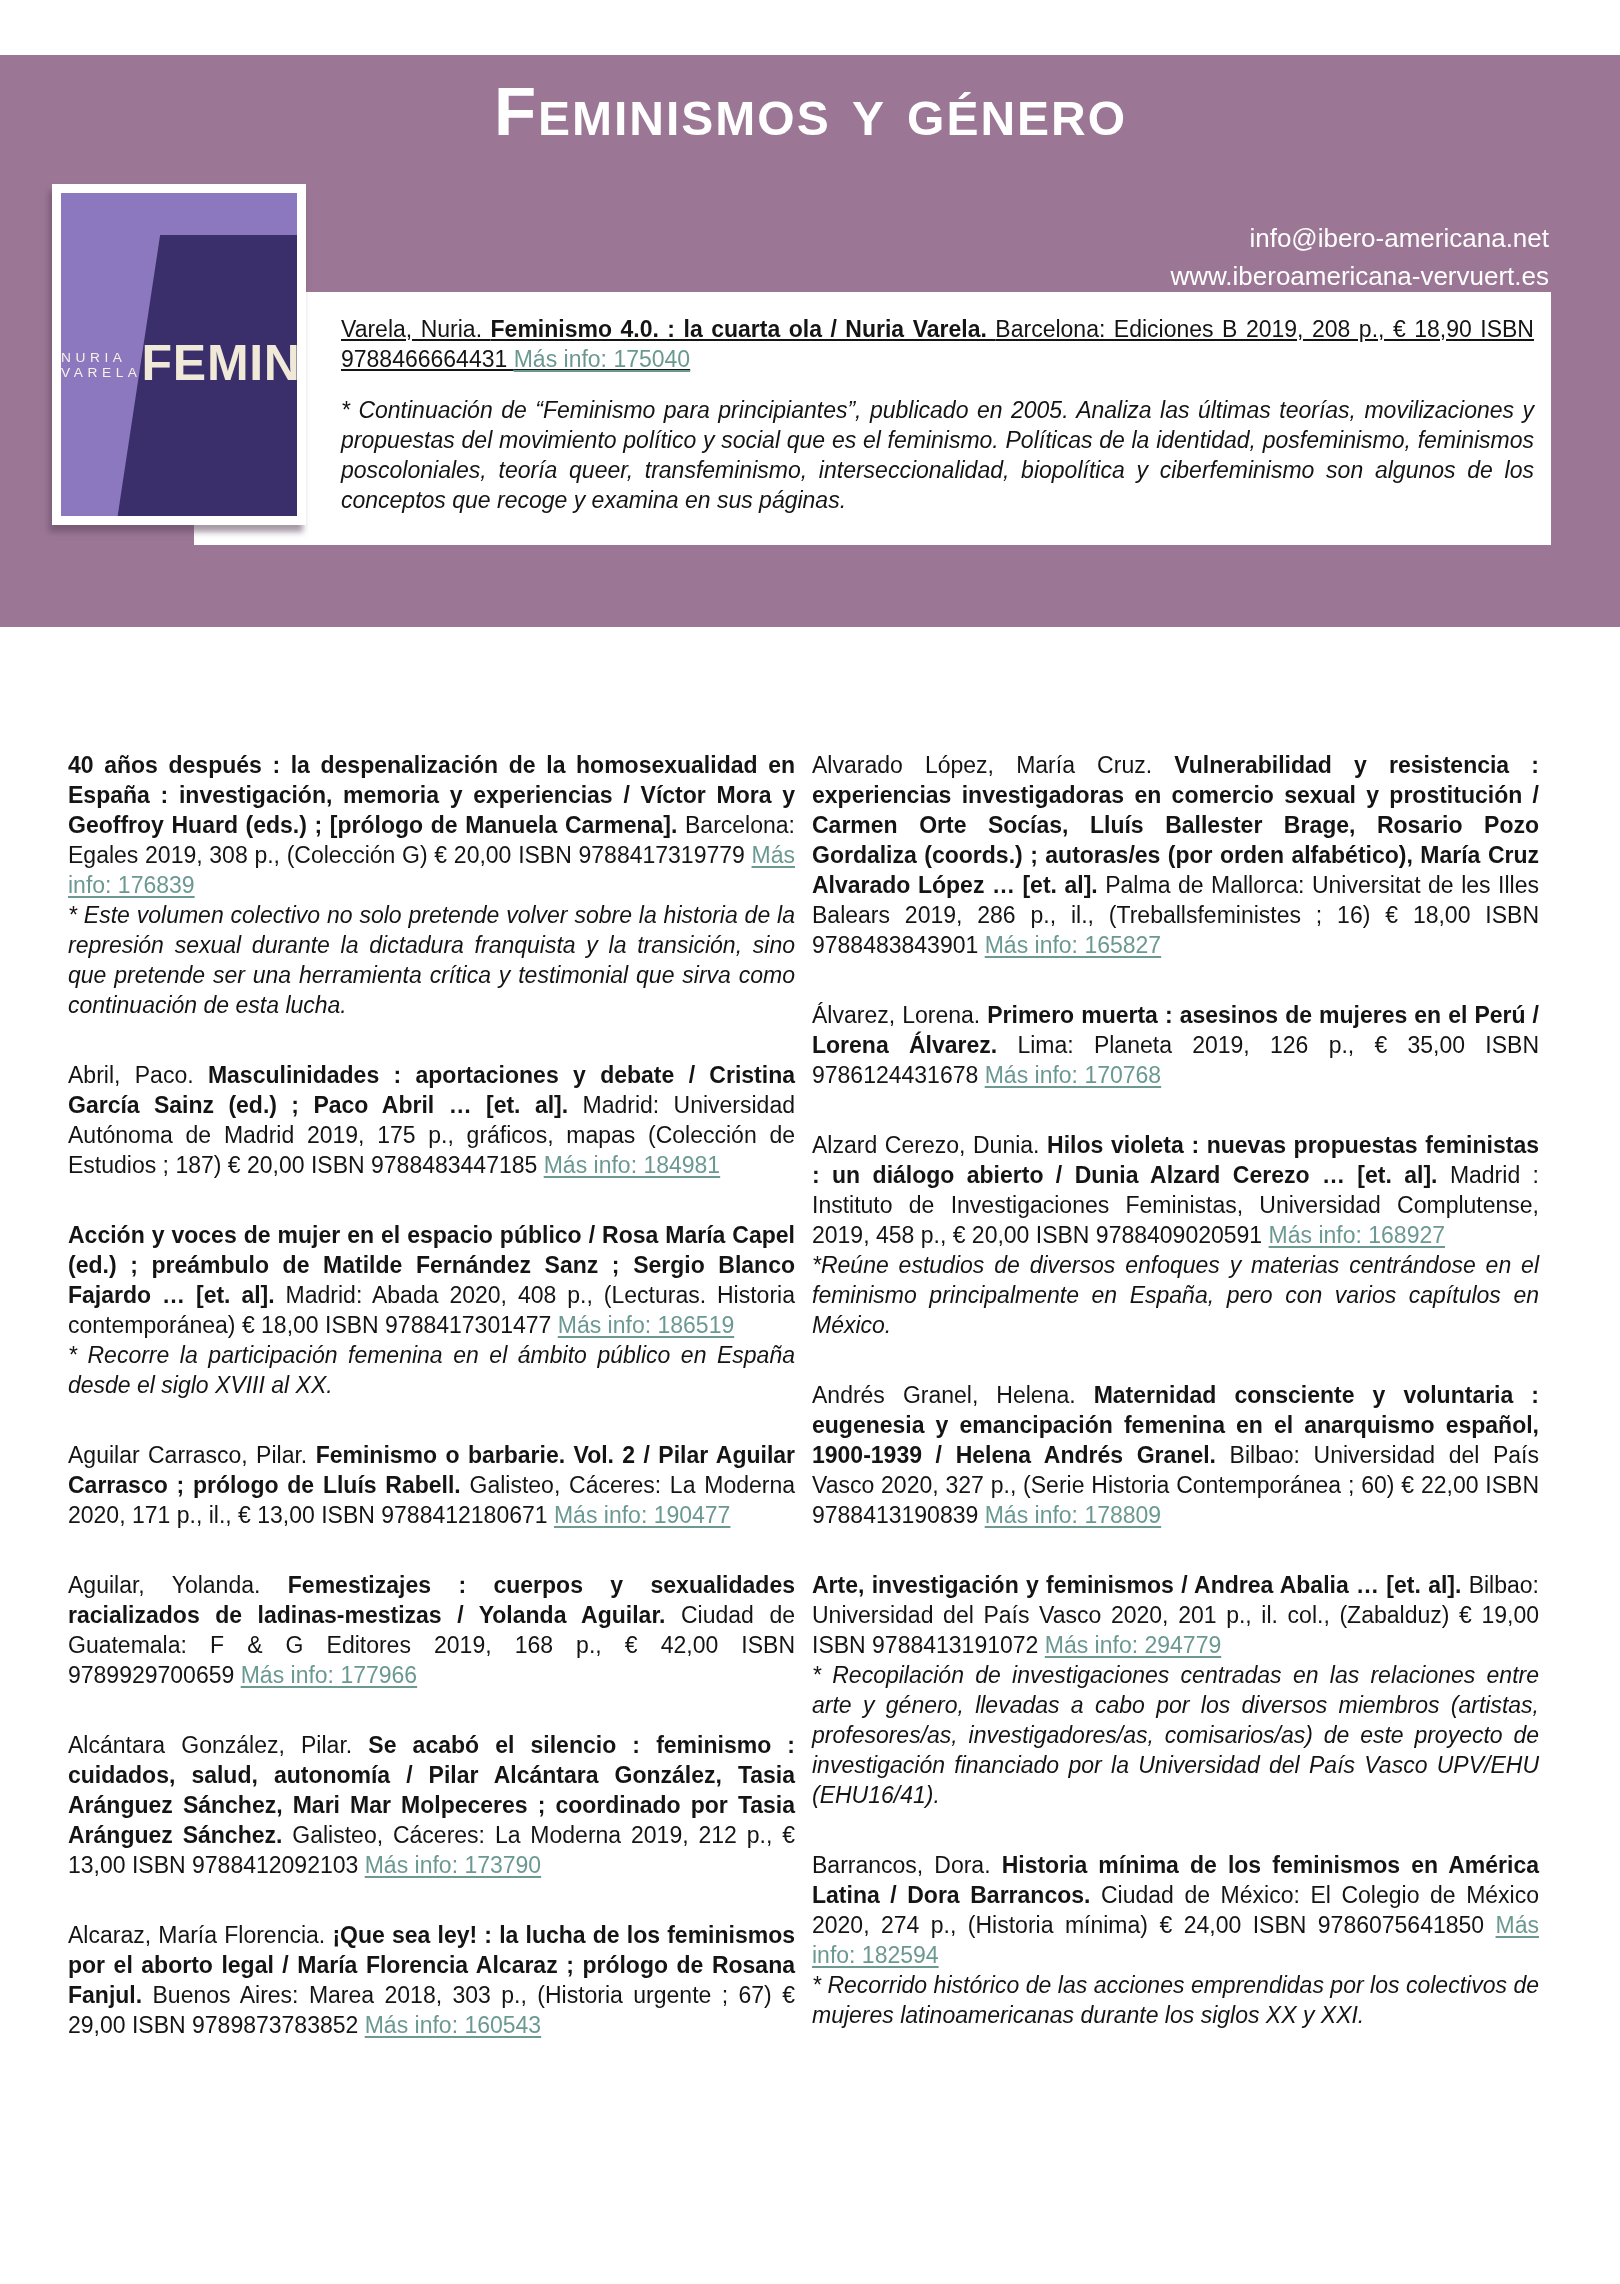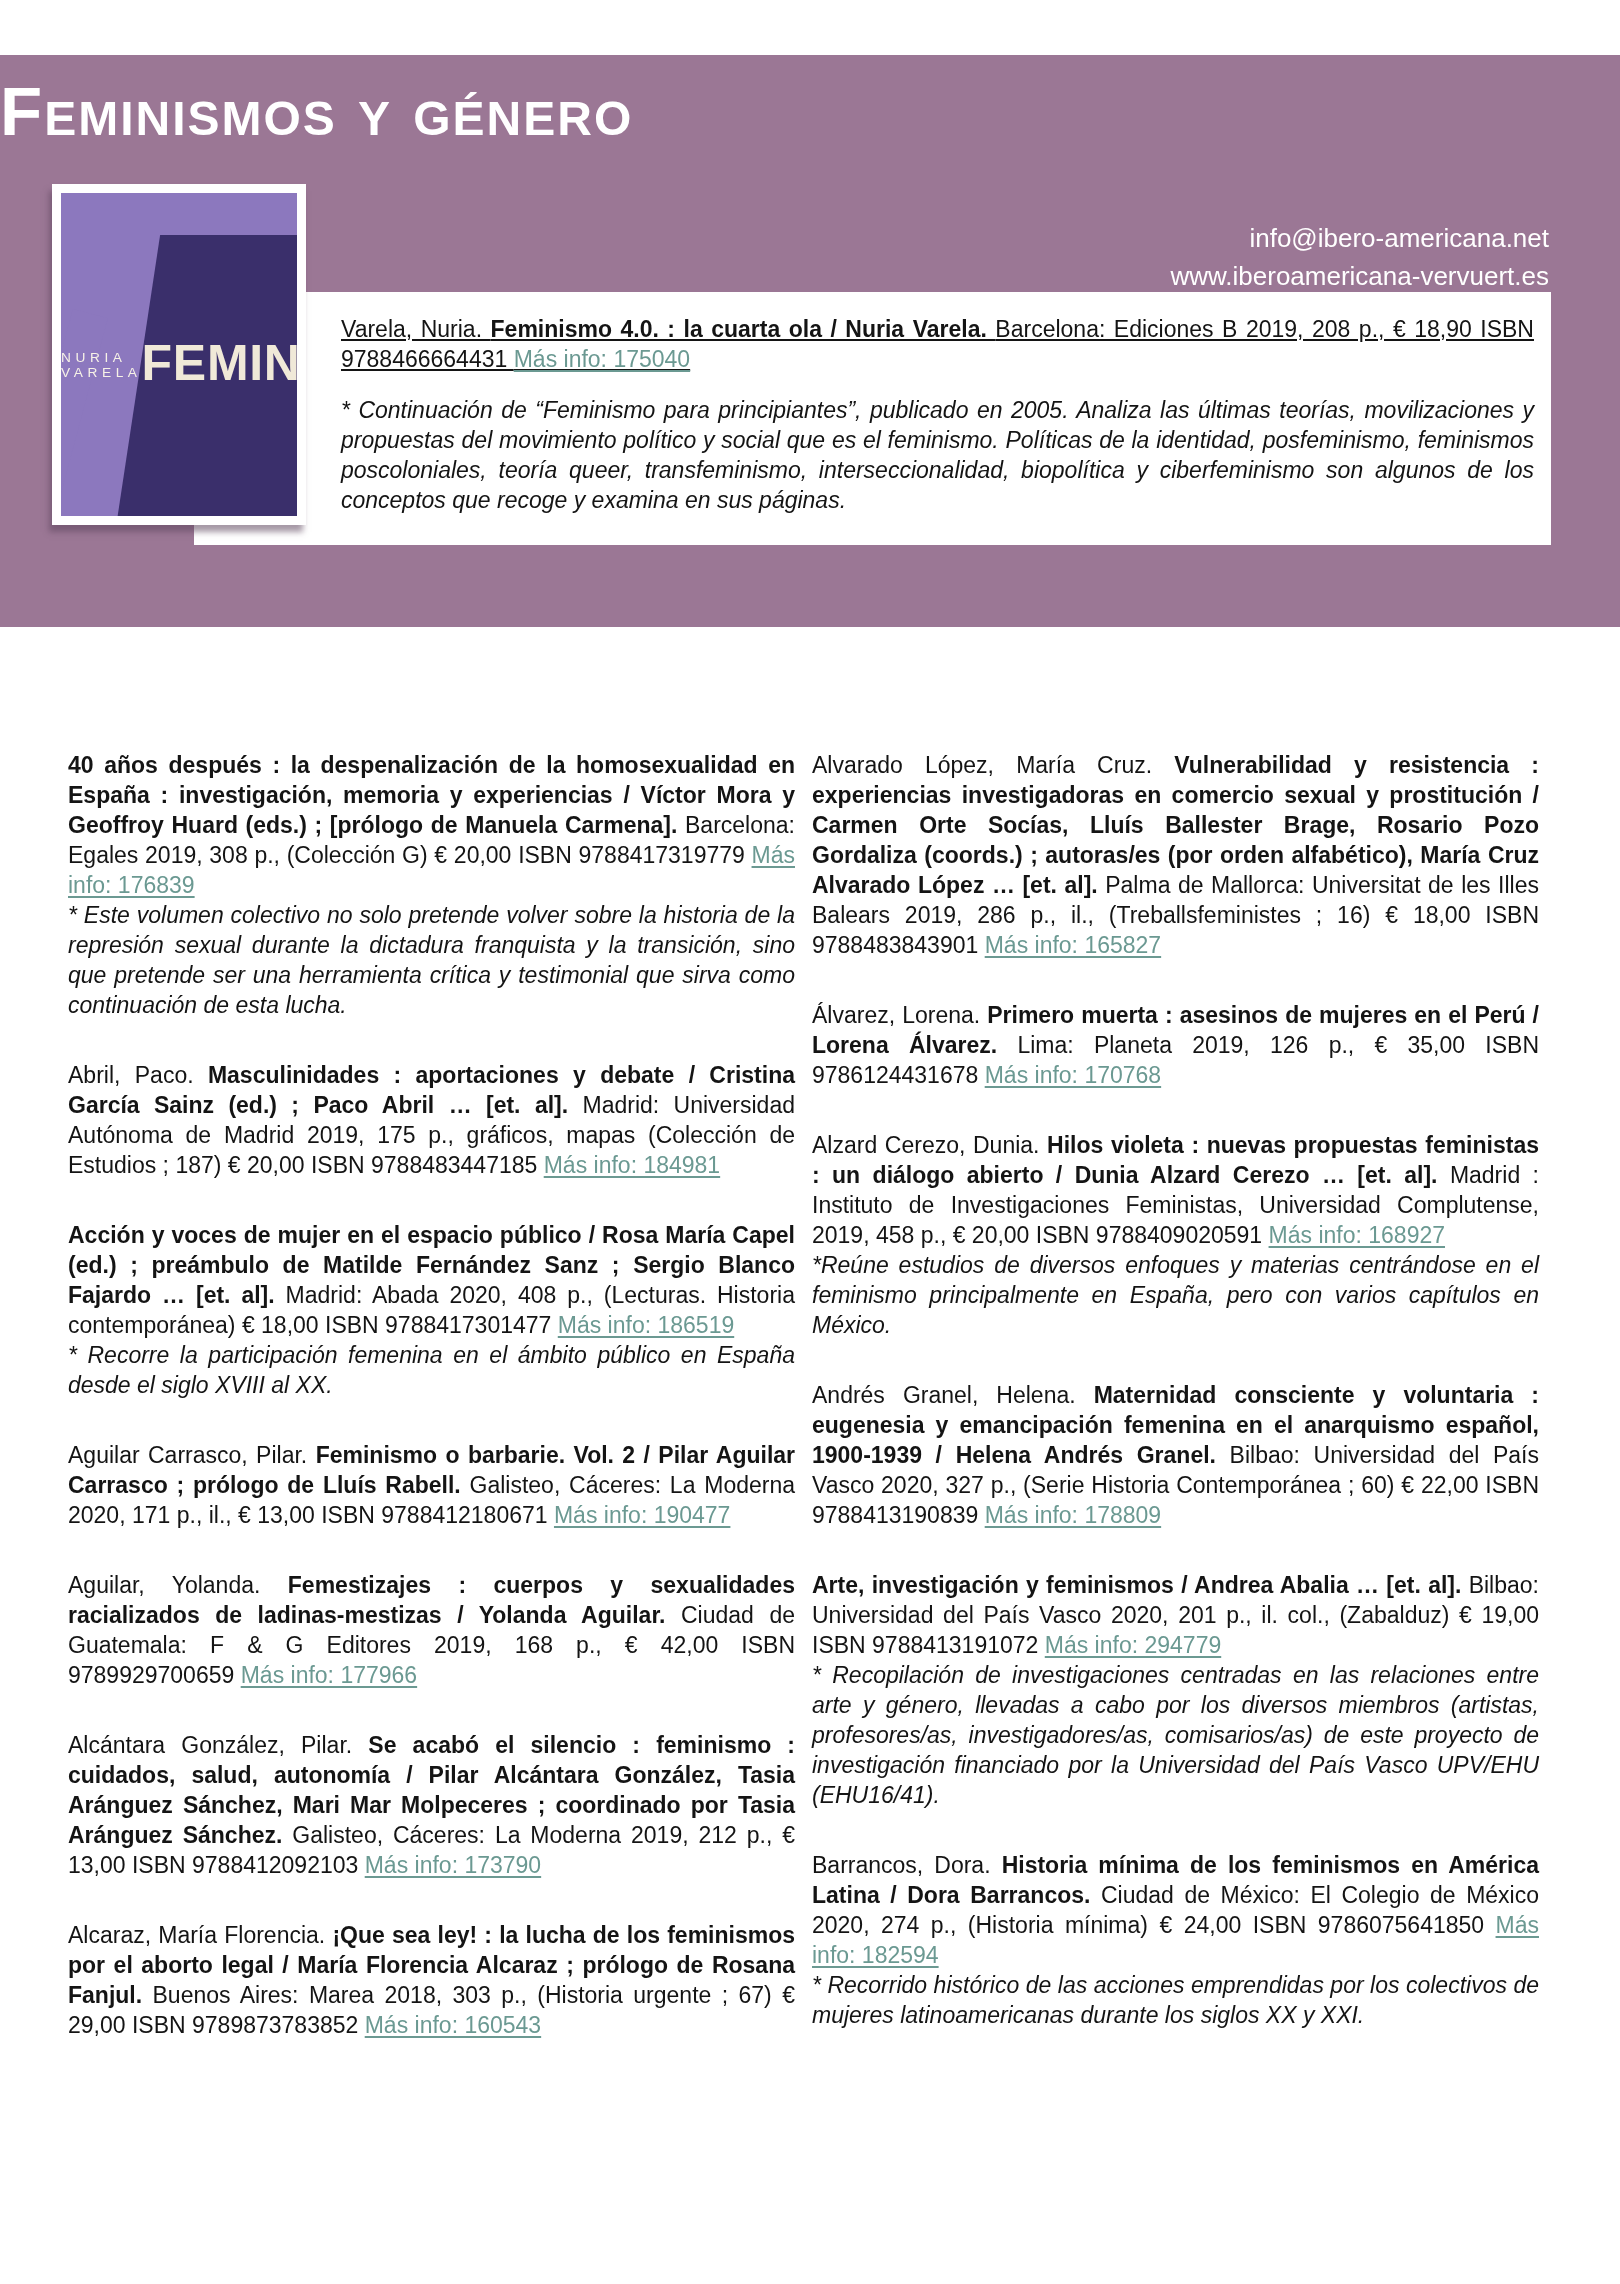--- a/index.html
+++ b/index.html
@@ -14,21 +14,21 @@
   html,body{background:#ffffff;}
   body{
     width:1621px;height:2284px;position:relative;
     font-family:"Liberation Sans", sans-serif;color:var(--ink);
   }
   .page{position:absolute;inset:0;background:#ffffff;overflow:hidden;}
 
   
   .band{position:absolute;left:0;top:55px;width:1621px;height:572px;background:var(--band);}
   .page-title{
-    position:absolute;top:72px;left:0;width:1621px;
+    position:absolute;top:72px;left:0;width:1621px;text-align:center;
     color:#ffffff;font-variant:small-caps;font-weight:700;font-size:69px;letter-spacing:2px;
   }
   .contact{
     position:absolute;top:219px;right:72px;text-align:right;
     color:#ffffff;font-size:26px;line-height:38px;font-weight:400;
   }
 
   
   .featured-box{
     position:absolute;left:194px;top:292px;width:1357px;height:253px;

